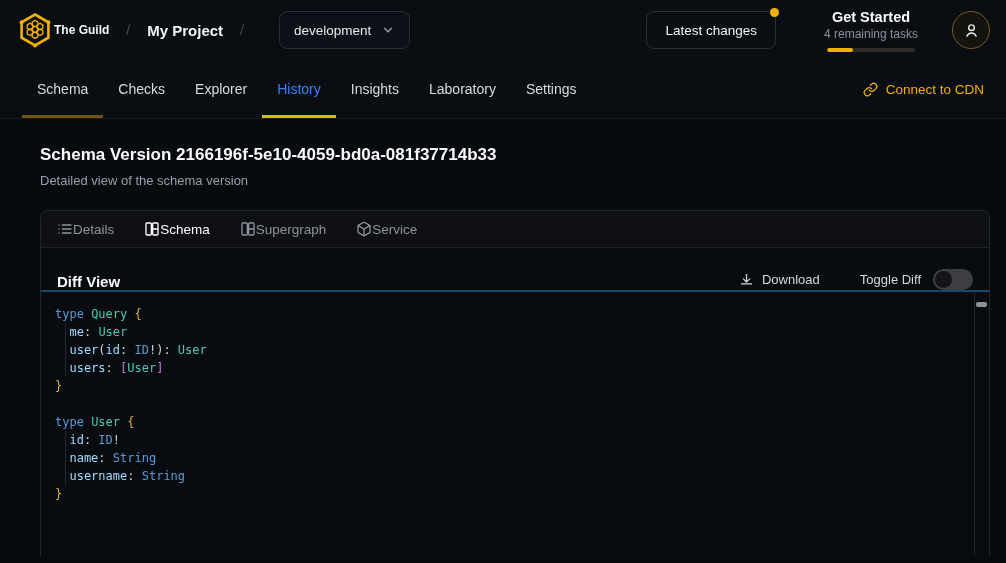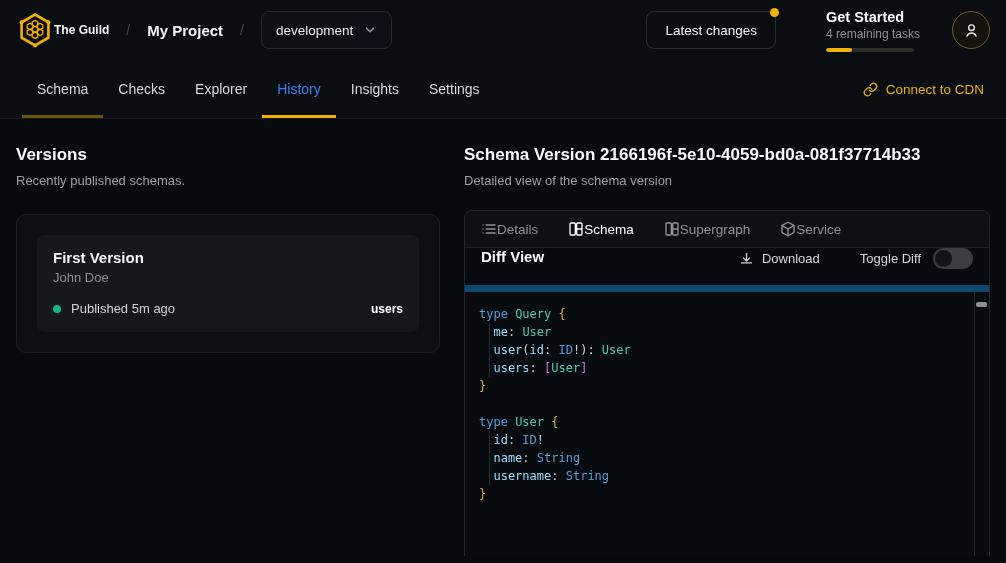--- a/index.html
+++ b/index.html
@@ -5,31 +5,31 @@
   * { margin:0; padding:0; box-sizing:border-box; }
   html,body { width:1006px; height:563px; overflow:hidden; }
   body { background:#070a0e; color:#e8eaed; font-family:"Liberation Sans", sans-serif; font-size:13px; }
 
   
   .header { height:60px; display:flex; align-items:center; padding:0 16px; background:#0a0d12; }
   .logo { width:38px; height:38px; display:flex; align-items:center; justify-content:center; }
   .brand { font-size:12px; font-weight:600; color:#f4f5f6; margin-left:0; }
   .crumb-sep { color:#454a52; margin:0 17px; font-size:14px; }
   .crumb { font-size:15px; font-weight:600; color:#f4f5f6; }
-  .target-btn { display:flex; align-items:center; height:38px; padding:0 14px; 
+  .target-btn { display:flex; align-items:center; height:38px; padding:0 14px; margin-left:18px;
     border:1px solid #2a2d34; border-radius:8px; background:#0d1016; cursor:pointer; }
   .target-btn .lbl { font-size:13.5px; color:#e8eaed; }
   .target-btn svg { margin-left:10px; }
 
   .hdr-right { margin-left:auto; display:flex; align-items:center; }
   .latest-btn { position:relative; height:38px; padding:0 18px; border:1px solid #2b2e35; border-radius:8px;
     background:transparent; color:#f2f3f5; font-size:13.5px; display:flex; align-items:center; cursor:pointer;
     font-family:"Liberation Sans", sans-serif; }
   .latest-dot { position:absolute; top:-4px; right:-4px; width:9px; height:9px; border-radius:50%; background:#f0b100; }
-  .getstarted { margin-left:50px; display:flex; flex-direction:column; width:90px; }
+  .getstarted { margin-left:50px; display:flex; flex-direction:column; width:90px;align-items:center; }
   .gs-title { font-size:14.5px; font-weight:600; color:#fbfbfc; }
   .gs-sub { font-size:12px; color:#8d919a; margin-top:2px; white-space:nowrap; }
   .gs-bar { margin-top:7px; width:88px; height:4px; border-radius:2px; background:#2e2c26; overflow:hidden; }
   .gs-fill { height:100%; background:#f0b100; border-radius:2px; }
   .avatar { margin-left:36px; width:38px; height:38px; border-radius:50%; border:1.5px solid #6f5c2c;
     background:#15130d; display:flex; align-items:center; justify-content:center; cursor:pointer; }
 
   
   .nav { height:59px; display:flex; align-items:stretch; padding:0 22px; border-bottom:1px solid #16181d; background:#0a0d12; }
   .nav-tab { position:relative; display:flex; align-items:center; padding:0 15px; font-size:14px; color:#d9dbde; cursor:pointer; }
@@ -53,21 +53,21 @@
   .vi-status { font-size:13px; color:#d0d3d8; }
   .vi-badge { margin-left:auto; font-size:12px; font-weight:700; color:#ffffff; }
 
   .right { flex:1; margin-left:24px; min-width:0; }
   .panel { margin-top:22px; border:1px solid #23262c; border-bottom:none; border-radius:8px 8px 0 0; height:346px; overflow:hidden;
     display:flex; flex-direction:column; background:#080b0f; }
   .ptabs { height:37px; flex-shrink:0; display:flex; align-items:center; gap:30px; padding:0 16px;
     background:#0e1015; border-bottom:1px solid #1f2227; }
   .ptab { display:flex; align-items:center; font-size:13.5px; color:#8f939b; cursor:pointer; }
   .ptab.active { color:#ffffff; font-weight:500; }
-  .diffrow { height:44px; flex-shrink:0; display:flex; align-items:flex-start; padding:0 16px; border-bottom:7px solid #0c4a6e; }
+  .diffrow { height:44px; flex-shrink:0; display:flex; align-items:flex-end; padding:0 16px; border-bottom:2px solid #0c4a6e; }
   .diff-title { font-size:15px; font-weight:700; color:#fbfbfc; }
   .diff-actions { margin-left:auto; display:flex; align-items:center; }
   .dl { display:flex; align-items:center; gap:8px; color:#d6d8dc; font-size:13px; cursor:pointer; }
   .tg-label { margin-left:40px; color:#d6d8dc; font-size:13px; }
   .switch { margin-left:12px; width:40px; height:21px; border-radius:11px; background:#3d3d44; position:relative; cursor:pointer; }
   .knob { position:absolute; top:2px; left:2px; width:17px; height:17px; border-radius:50%; background:#141519; }
 
   
   .code { position:relative; flex:1; padding:13px 30px 0 14px; font-family:"DejaVu Sans Mono", monospace;
     font-size:12px; line-height:18px; overflow:hidden; }
@@ -135,47 +135,33 @@
     </div>
   </div>
 </div>
 
 <div class="nav">
   <div class="nav-tab semi">Schema</div>
   <div class="nav-tab">Checks</div>
   <div class="nav-tab">Explorer</div>
   <div class="nav-tab active">History</div>
   <div class="nav-tab">Insights</div>
+  <div class="nav-tab">Laboratory</div>
   <div class="nav-tab">Settings</div>
   <div class="cdn-link">
     <svg width="15" height="15" viewBox="0 0 24 24" fill="none" stroke="#f0b100" stroke-width="2" stroke-linecap="round" stroke-linejoin="round">
       <path d="M10 13a5 5 0 0 0 7.54.54l3-3a5 5 0 0 0-7.07-7.07l-1.72 1.71"></path>
       <path d="M14 11a5 5 0 0 0-7.54-.54l-3 3a5 5 0 0 0 7.07 7.07l1.71-1.71"></path>
     </svg>
     <span>Connect to CDN</span>
   </div>
 </div>
 
 <div class="content">
 
-  <div class="left">
-    <div class="sec-title">Versions</div>
-    <div class="sec-sub">Recently published schemas.</div>
-    <div class="vcard">
-      <div class="vitem">
-        <div class="vi-title">First Version</div>
-        <div class="vi-author">John Doe</div>
-        <div class="vi-row">
-          <span class="dot-green"></span>
-          <span class="vi-status">Published 5m ago</span>
-          <span class="vi-badge">users</span>
-        </div>
-      </div>
-    </div>
-  </div>
 
   <div class="right">
     <div class="sec-title">Schema Version 2166196f-5e10-4059-bd0a-081f37714b33</div>
     <div class="sec-sub">Detailed view of the schema version</div>
 
     <div class="panel">
       <div class="ptabs">
         <div class="ptab">
           <svg width="16" height="16" viewBox="0 0 24 24" fill="none" stroke="currentColor" stroke-width="2" stroke-linecap="round">
             <line x1="3" y1="6" x2="3.01" y2="6"></line>

